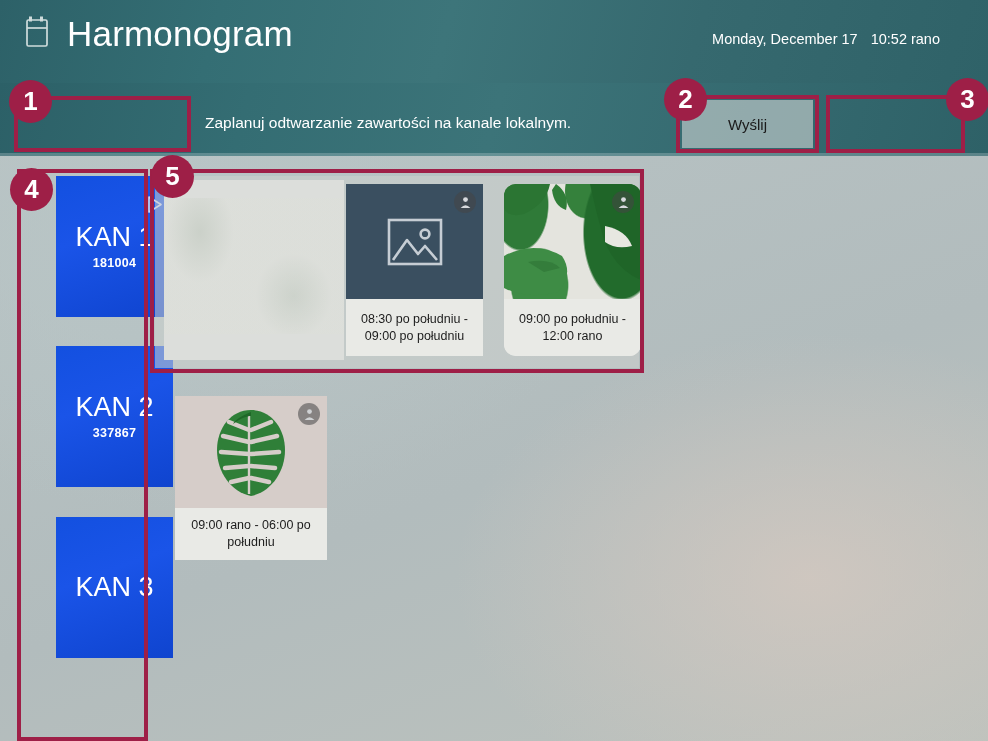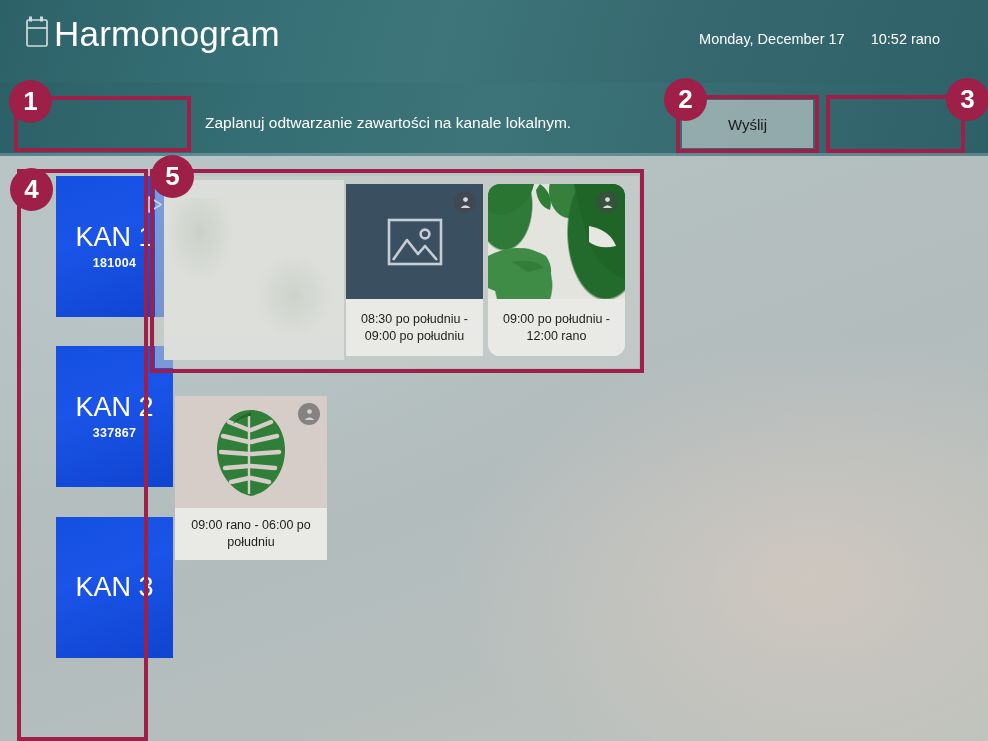--- a/index.html
+++ b/index.html
@@ -28,36 +28,36 @@
     left: 0; top: 0;
     width: 988px;
     height: 83px;
     background: linear-gradient(105deg, #2d6168 0%, #346e74 22%, #3d757a 45%, #36696f 70%, #2f6268 100%);
   }
   .header-title-wrap {
     position: absolute;
     left: 26px; top: 16px;
     display: flex;
     align-items: center;
-    gap: 1px;
+    gap: 14px;
   }
   .cal-icon { width: 27px; height: 35px; display: block; }
   .header-title {
     color: #ffffff;
     font-size: 35px;
     font-weight: 400;
     letter-spacing: 0.2px;
     line-height: 1;
   }
   .header-right {
     position: absolute;
     right: 48px; top: 31px;
     display: flex;
     align-items: baseline;
-    gap: 26px;
+    gap: 13px;
     color: #ffffff;
     font-size: 14.5px;
     white-space: nowrap;
   }
 
   
   .toolbar {
     position: absolute;
     left: 0; top: 83px;
     width: 988px;
@@ -149,21 +149,21 @@
     width: 137px;
     height: 172px;
     background: #e9eae6;
     cursor: pointer;
     overflow: hidden;
     display: flex;
     flex-direction: column;
   }
   .card-0 { left: 9px;   width: 180px; height: 180px; top: 4px; background: #dcdedb; }
   .card-1 { left: 191px; }
-  .card-2 { left: 333px; border-radius: 12px; }
+  .card-2 { left: 349px; border-radius: 12px; }
 
   .card-thumb {
     position: relative;
     width: 100%;
     height: 115px;
     overflow: hidden;
   }
   .thumb-dark { background: #3a4f60; }
   .thumb-leaf {
     background:

